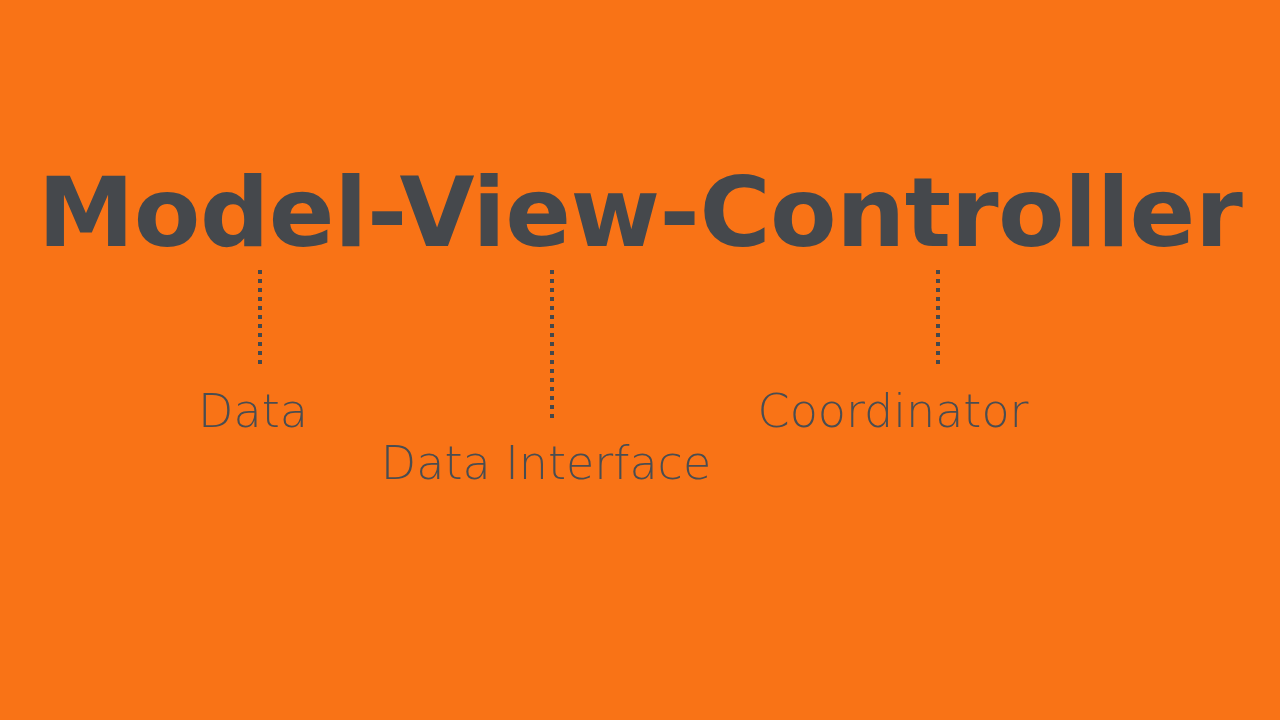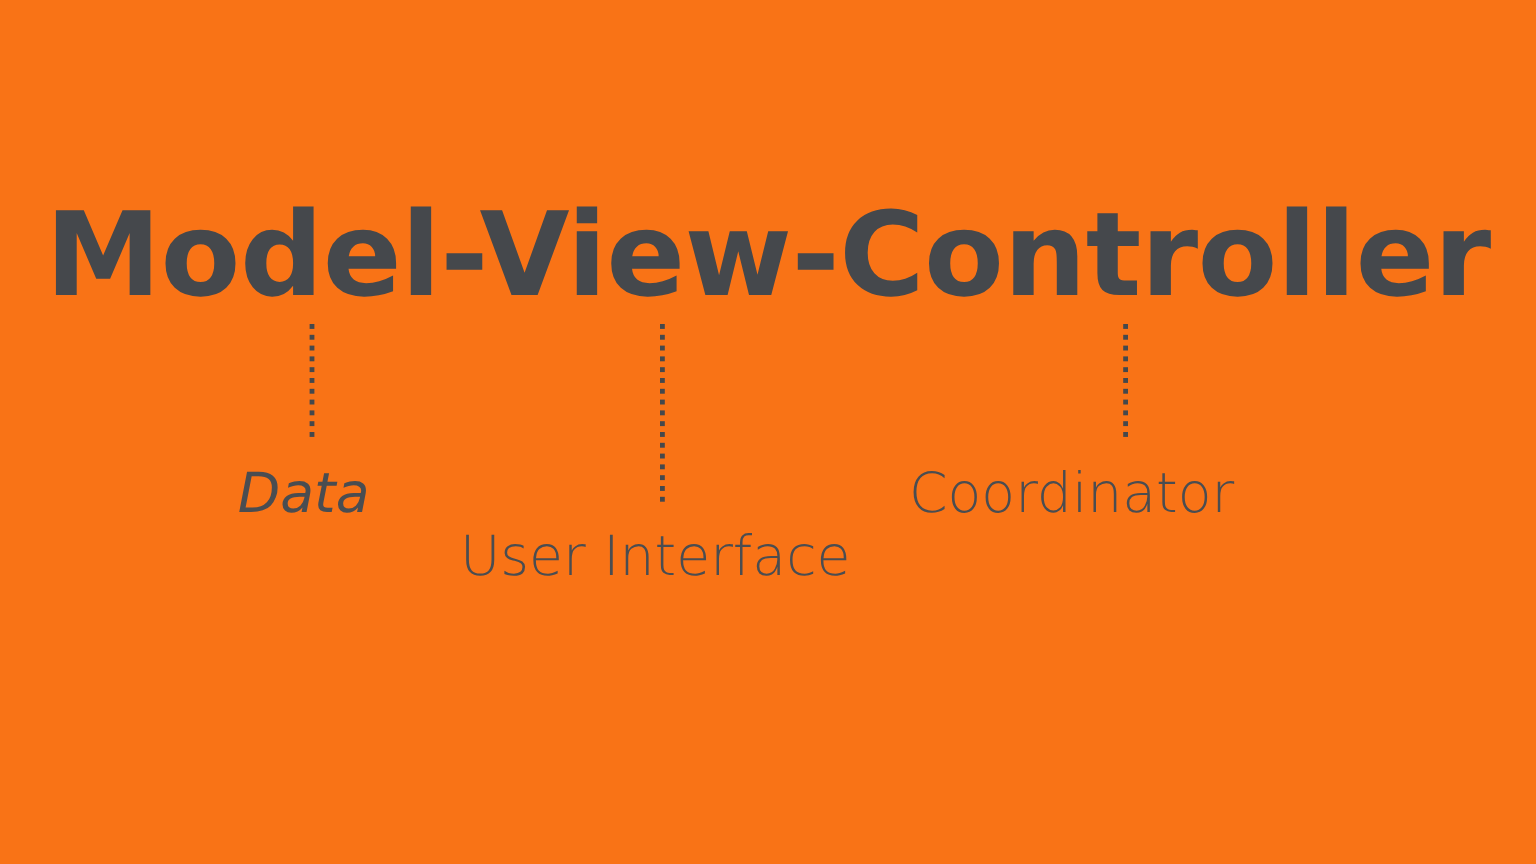--- a/index.html
+++ b/index.html
@@ -60,34 +60,34 @@
     position: absolute;
     font-family: "DejaVu Sans", sans-serif;
     font-weight: 300;
     font-size: 46px;
     line-height: 52px;
     color: #4a4d51;
     white-space: nowrap;
     text-align: center;
     transform: translateX(-50%);
   }
-  #label-data       { left: 253px; top: 385px; font-style: italic; }
+  #label-data       { left: 253px; top: 385px; }
   #label-ui         { left: 546px; top: 437px; }
   #label-coordinator{ left: 893px; top: 385px; }
 </style>
 </head>
 <body>
 
 <div id="slide">
 
   <div id="title">Model-View-Controller</div>
 
   <div class="connector" id="connector-model"></div>
   <div class="connector" id="connector-view"></div>
   <div class="connector" id="connector-controller"></div>
 
   <div class="label" id="label-data">Data</div>
 
-  <div class="label" id="label-ui">User Interface</div>
+  <div class="label" id="label-ui">Data Interface</div>
 
   <div class="label" id="label-coordinator">Coordinator</div>
 
 </div>
 
 </body></html>

